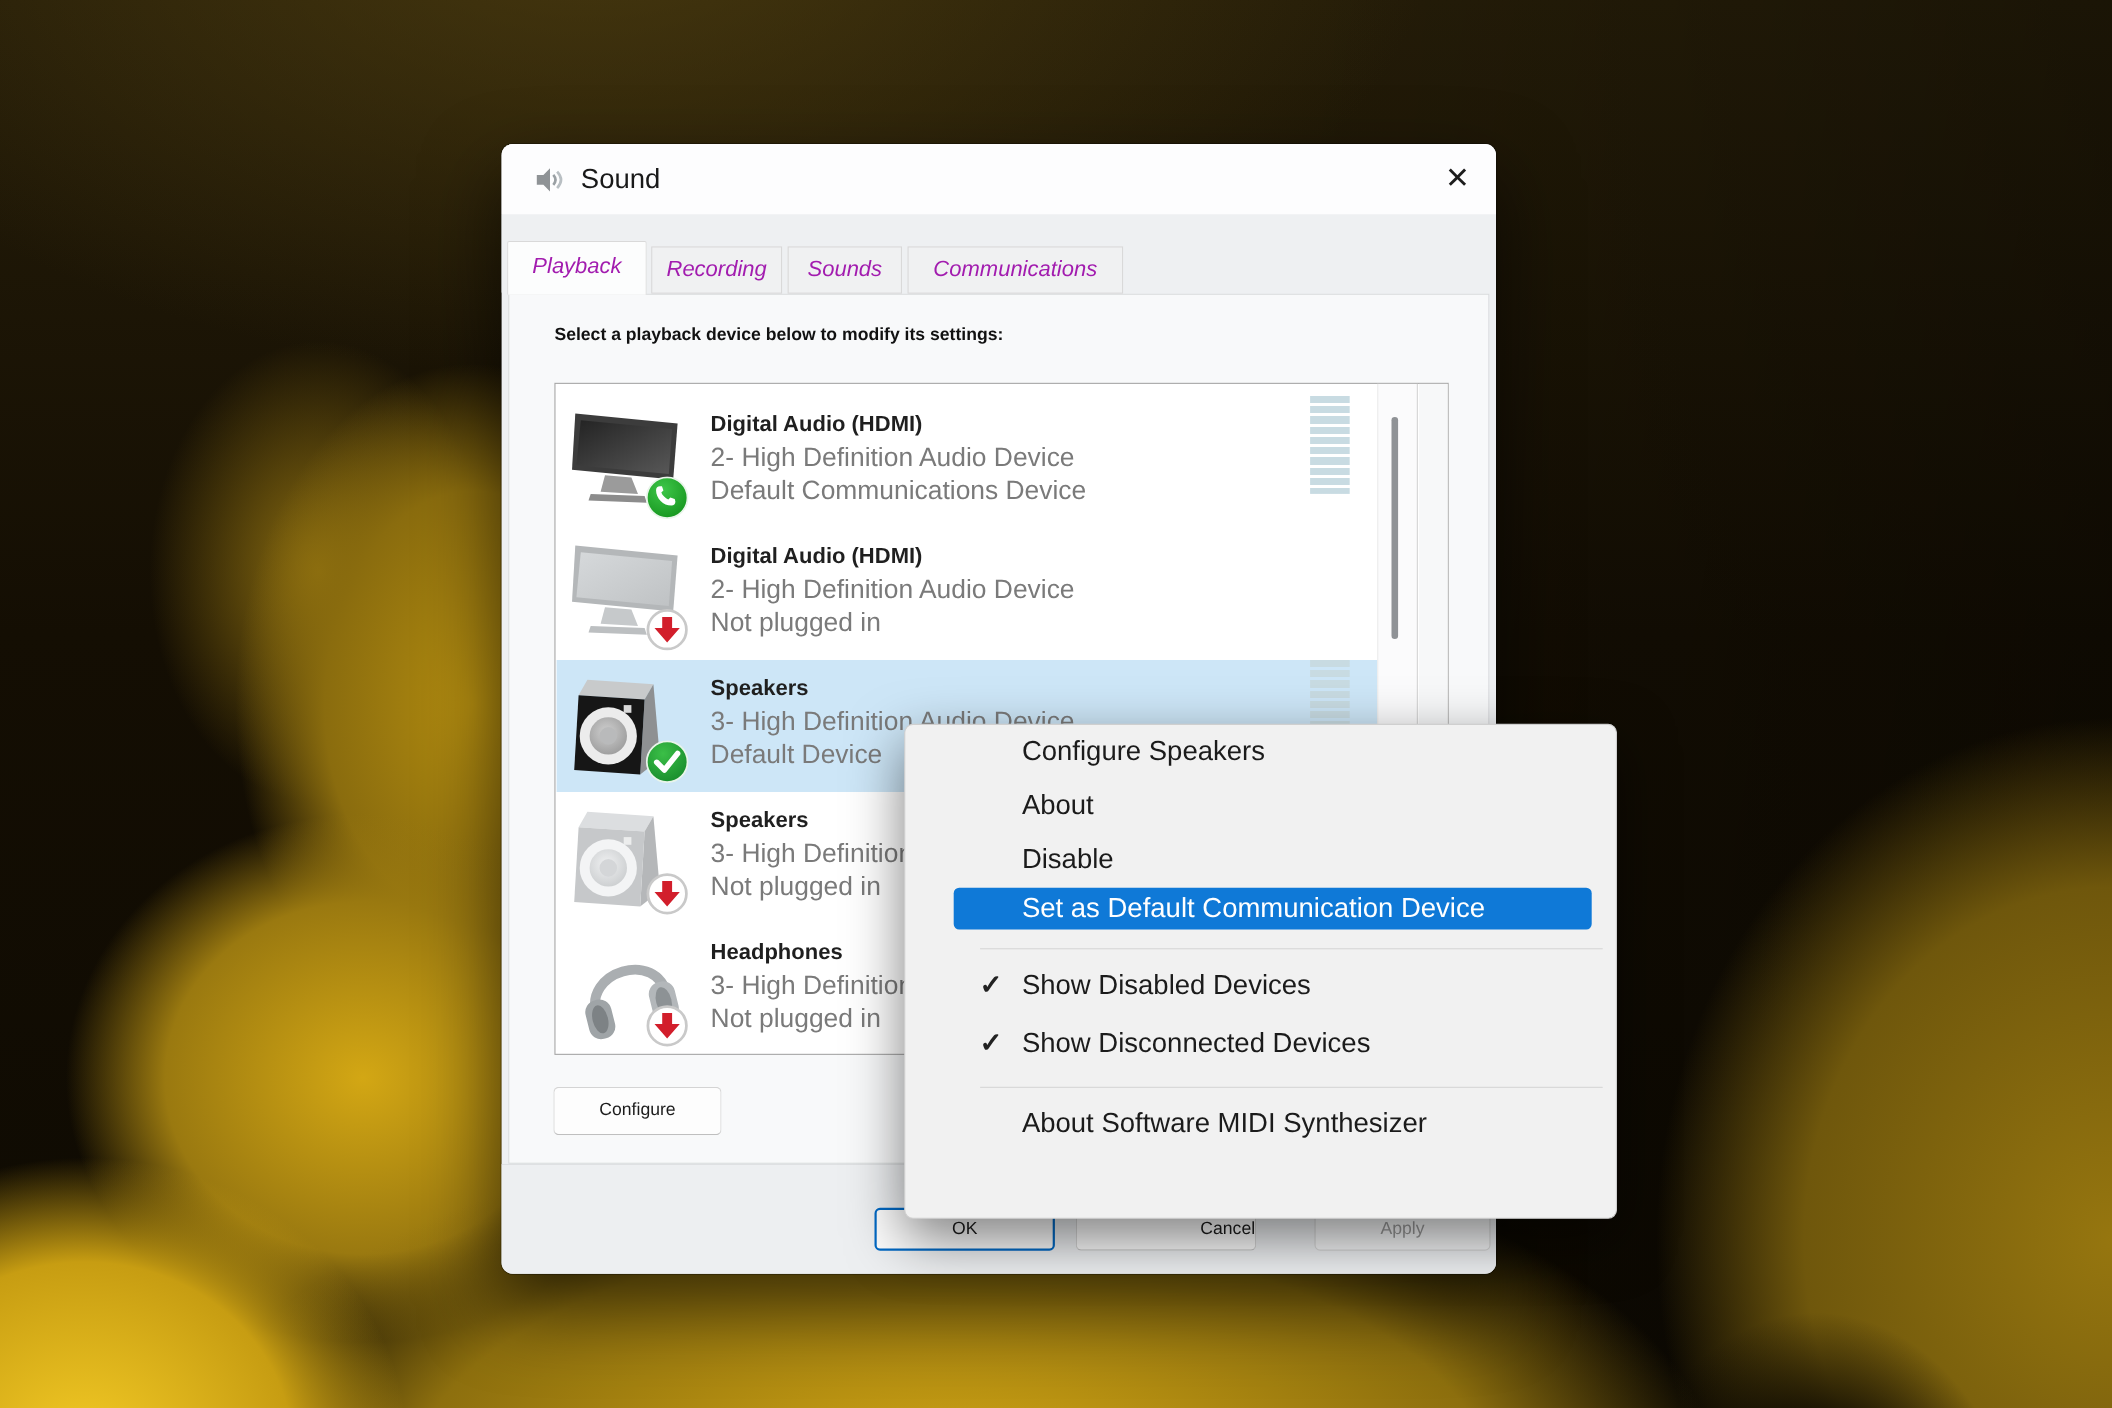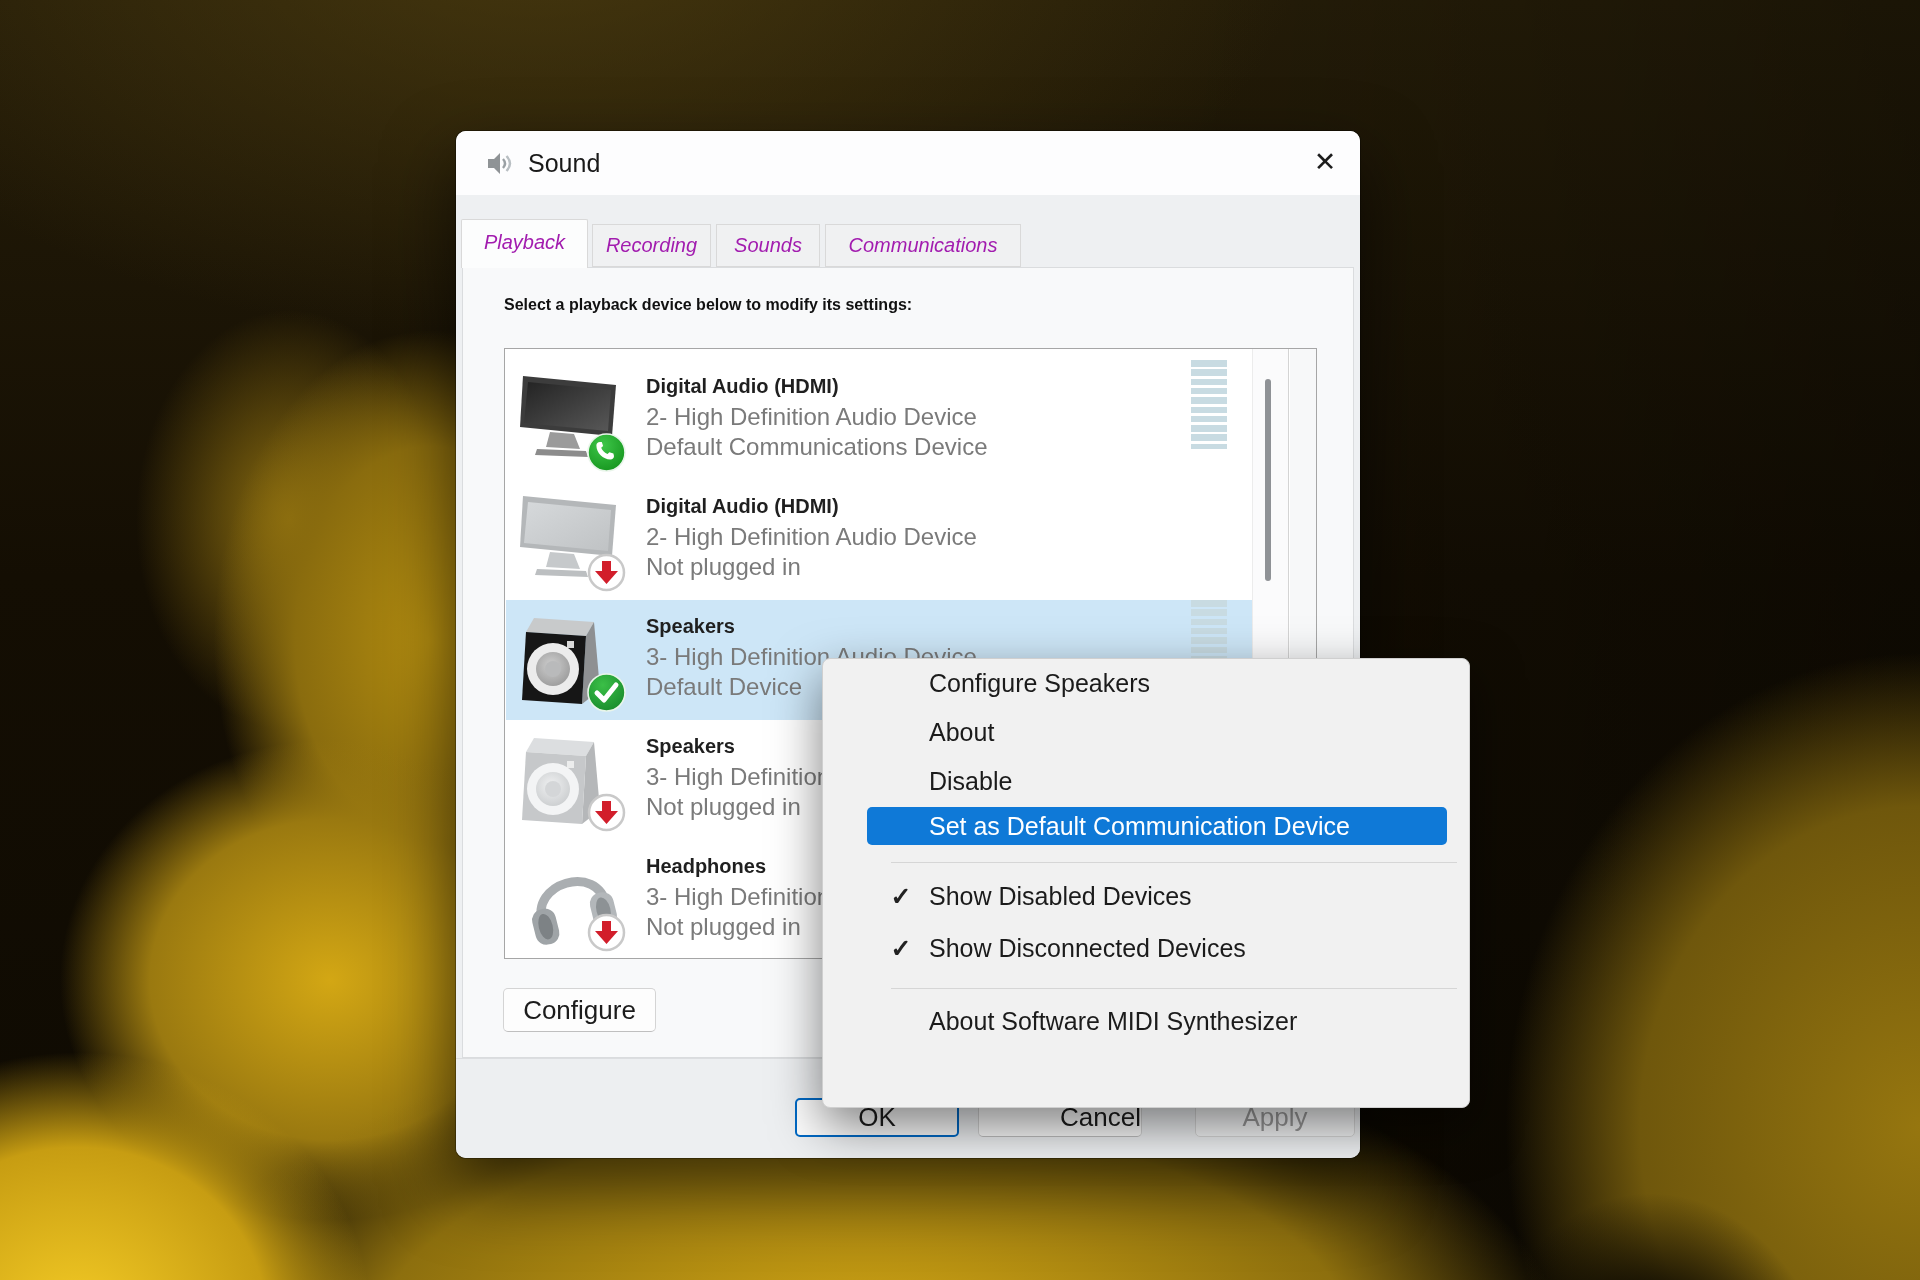--- a/index.html
+++ b/index.html
@@ -65,21 +65,21 @@
   .dev-sub { font-size:24px; color:#7a7a7a; line-height:30px; white-space:nowrap; }
   .meter { position:absolute; left:685px; top:0; width:36px; height:89px;
     background:repeating-linear-gradient(to bottom, #c8dbe2 0 6.5px, rgba(0,0,0,0) 6.5px 9.3px); }
   .sb-gutter { position:absolute; right:27px; top:0; bottom:0; width:37px;
     background:#fbfbfc; border-left:1px solid #ececec; border-right:1px solid #d4d4d4; }
   .sb-edge { position:absolute; right:0; top:0; bottom:0; width:26px; background:#f7f8f9; }
   .sb-thumb { position:absolute; right:45px; top:30px; width:6px; height:202px;
     background:#8f9296; border-radius:3px; }
 
   
-  .btn { position:absolute; font-size:26px; color:#1c1c1c; text-align:center;
+  .btn { position:absolute; font-size:16px; color:#1c1c1c; text-align:center;
     background:#fdfdfd; border:1px solid #d4d4d4; border-bottom-color:#bfbfbf;
     border-radius:5px; cursor:pointer; }
   .configure-btn { left:503px; top:988px; width:153px; height:44px; z-index:4; }
   .footer { position:absolute; left:0; bottom:0; width:904px; height:100px;
     background:#edeff1; border-top:1px solid #dcdee0; border-radius:0 0 10px 10px; }
   .ok-btn { left:795px; top:1098px; width:164px; height:39px;
     border:2px solid #0069c5; z-index:4; }
   .cancel-btn { left:978px; top:1098px; width:164px; height:39px; z-index:4;text-align:right; }
   .apply-btn { left:1163px; top:1098px; width:160px; height:39px; color:#9a9a9a;
     background:#f6f7f8; border-color:#d8d8d8; z-index:4;margin-left:32px; }

